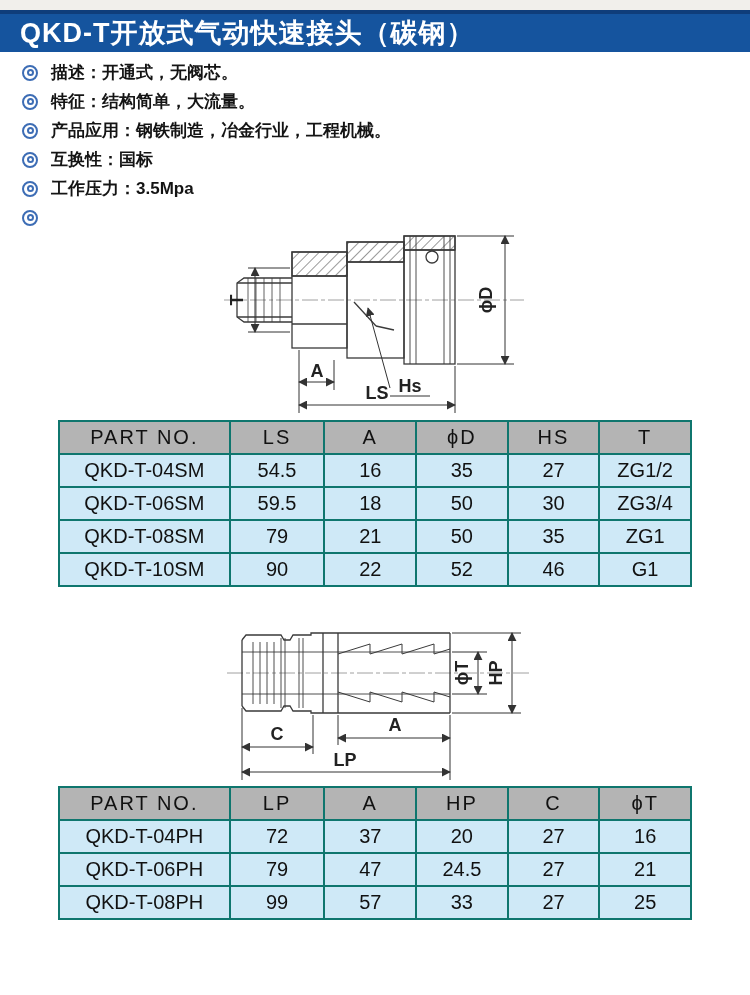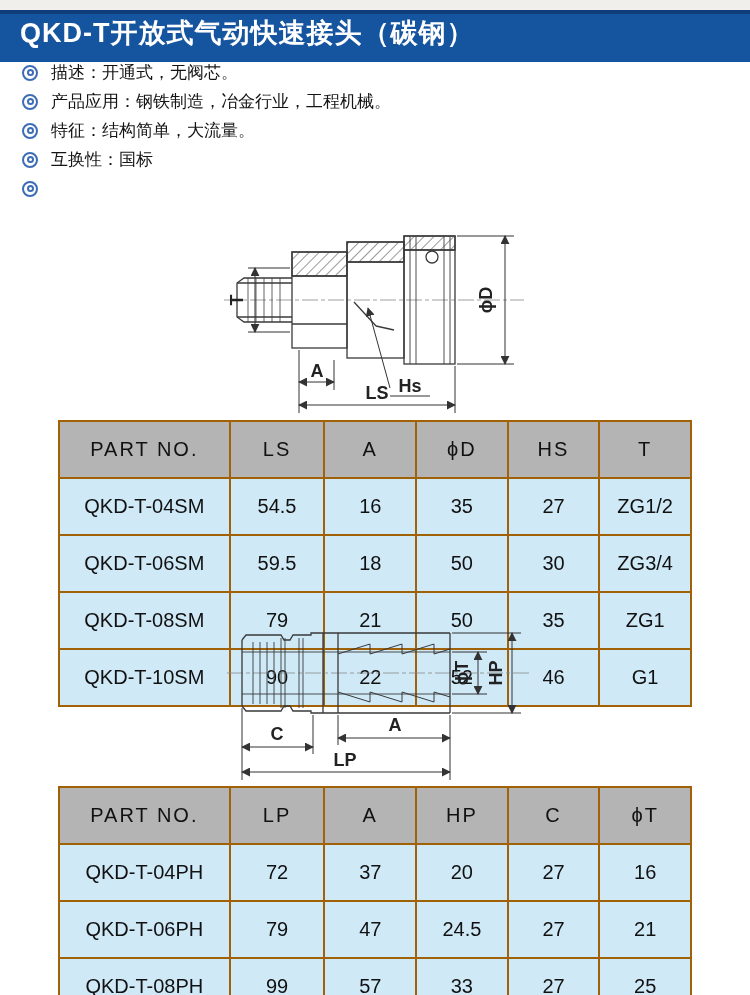--- a/index.html
+++ b/index.html
@@ -3,39 +3,39 @@
 <meta charset="utf-8">
 <style>
   html,body{margin:0;padding:0;}
   body{
     width:750px;height:995px;position:relative;background:#ffffff;
     font-family:"Liberation Sans","DejaVu Sans",sans-serif;overflow:hidden;
   }
   .top-strip{position:absolute;left:0;top:0;width:750px;height:10px;background:#f1efeb;}
   .navy-line{position:absolute;left:0;top:10px;width:750px;height:4px;background:#0f3d7a;}
   .title-bar{
-    position:absolute;left:0;top:14px;width:750px;height:48px;background:#15549e;
+    position:absolute;left:0;top:14px;width:750px;height:38px;background:#15549e;
     color:#ffffff;font-size:27px;font-weight:bold;line-height:38px;
     padding-left:20px;box-sizing:border-box;letter-spacing:1px;white-space:nowrap;
   }
   .bullets{position:absolute;left:22px;top:58px;}
   .bullet{display:flex;align-items:center;height:29px;}
   .bullseye{
     width:12px;height:12px;border:2px solid #3d6db5;border-radius:50%;
     display:flex;align-items:center;justify-content:center;flex:0 0 auto;margin-right:13px;
   }
   .bullseye-inner{width:3px;height:3px;border:2px solid #3d6db5;border-radius:50%;}
-  .bullet-text{font-size:17px;font-weight:400;color:#141414;white-space:nowrap;}
+  .bullet-text{font-size:17px;font-weight:700;color:#141414;white-space:nowrap;}
   .drawing{position:absolute;}
   .spec{
     position:absolute;width:634px;border-collapse:collapse;table-layout:fixed;
   }
   .spec th,.spec td{
-    border:2px solid #a16207;text-align:center;vertical-align:middle;
-    font-size:20px;color:#111;height:31px;padding:12px;font-weight:400;white-space:nowrap;
+    border:2px solid #0f766e;text-align:center;vertical-align:middle;
+    font-size:20px;color:#111;height:31px;padding:0;font-weight:400;white-space:nowrap;
   }
   .spec th{background:#b4b4b4;letter-spacing:2px;}
   .spec td{background:#cfe9f7;margin-left:31px;}
   svg text{font-family:"Liberation Sans","DejaVu Sans",sans-serif;font-weight:bold;fill:#222;}
 </style>
 </head>
 <body>
 
 <div class="top-strip"></div>
 <div class="navy-line"></div>
@@ -45,33 +45,39 @@
   <div class="bullet">
     <span class="bullseye">
         <span class="bullseye-inner"></span>
       </span>
     <span class="bullet-text">描述：开通式，无阀芯。</span>
   </div>
   <div class="bullet">
     <span class="bullseye">
         <span class="bullseye-inner"></span>
       </span>
+    <span class="bullet-text">特征：结构简单，大流量。</span>
+  </div>
+  <div class="bullet">
+    <span class="bullseye">
+        <span class="bullseye-inner"></span>
+      </span>
     <span class="bullet-text">产品应用：钢铁制造，冶金行业，工程机械。</span>
   </div>
   <div class="bullet">
     <span class="bullseye">
         <span class="bullseye-inner"></span>
       </span>
-    <span class="bullet-text">特征：结构简单，大流量。</span>
-  </div>
-  <div class="bullet">
-    <span class="bullseye">
-        <span class="bullseye-inner"></span>
-      </span>
     <span class="bullet-text">互换性：国标</span>
+  </div>
+  <div class="bullet">
+    <span class="bullseye">
+        <span class="bullseye-inner"></span>
+      </span>
+    <span class="bullet-text">工作压力：3.5Mpa</span>
   </div>
   <div class="bullet">
     <span class="bullseye">
         <span class="bullseye-inner"></span>
       </span>
   </div>
 </div>
 
 <div class="drawing" style="left:222px;top:230px;width:335px;height:186px;">
 <svg width="335" height="186" viewBox="0 0 335 186" xmlns="http://www.w3.org/2000/svg">

